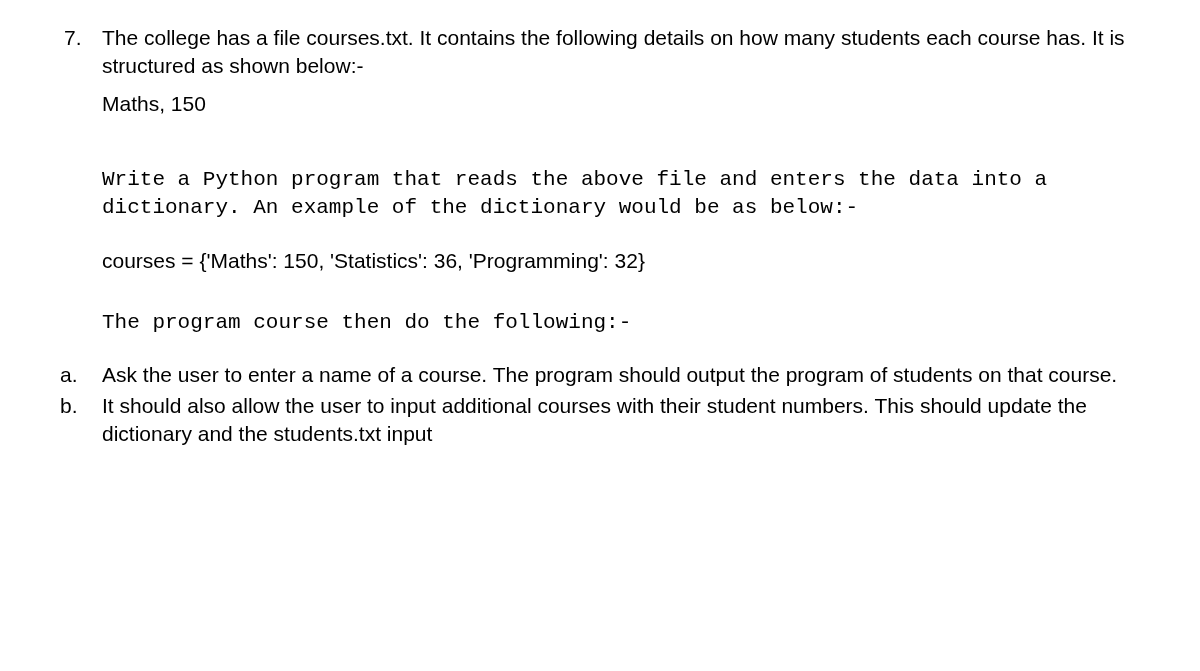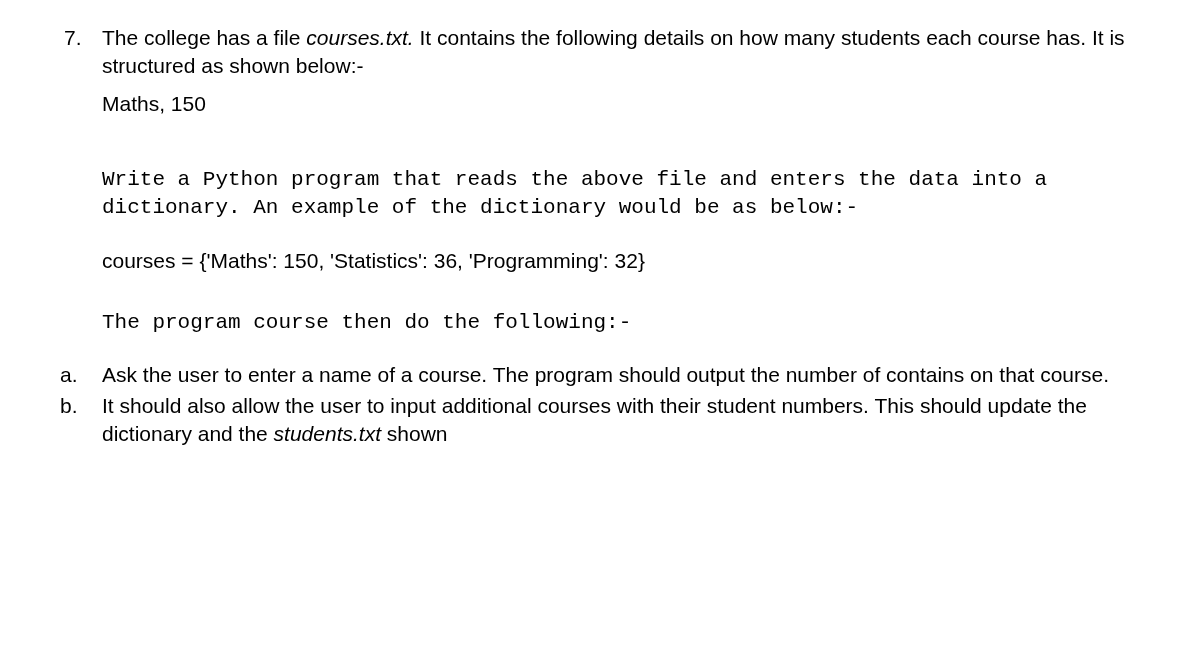--- a/index.html
+++ b/index.html
@@ -24,21 +24,20 @@
     .question-number {
       width: 42px;
       flex-shrink: 0;
       text-align: left;
       padding-left: 4px;
     }
     .question-content {
       flex: 1;
     }
     .italic {
-      font-style: italic;
     }
     .file-block {
       margin-left: 42px;
       margin-bottom: 48px;
     }
     .file-line {
       line-height: 1.4;
     }
     .body-para {
       margin-left: 42px;
@@ -79,21 +78,21 @@
 </div>
 
 <div class="body-para">Write a Python program that reads the above file and enters the data into a dictionary. An example of the dictionary would be as below:-</div>
 
 <div class="body-para-tight">courses = {'Maths': 150, 'Statistics': 36, 'Programming': 32}</div>
 
 <div class="body-para">The program course then do the following:-</div>
 
 <div class="sub-item">
   <div class="sub-letter">a.</div>
-  <div class="sub-content">Ask the user to enter a name of a course. The program should output the number of contains on that course.</div>
+  <div class="sub-content">Ask the user to enter a name of a course. The program should output the program of students on that course.</div>
 </div>
 
 <div class="sub-item">
   <div class="sub-letter">b.</div>
   <div class="sub-content">
-    <span>It should also allow the user to input additional courses with their student numbers. This should update the dictionary and the </span><span class="italic">students.txt</span><span> shown</span>
+    <span>It should also allow the user to input additional courses with their student numbers. This should update the dictionary and the </span><span class="italic">students.txt</span><span> input</span>
   </div>
 </div>
 
 </body></html>

